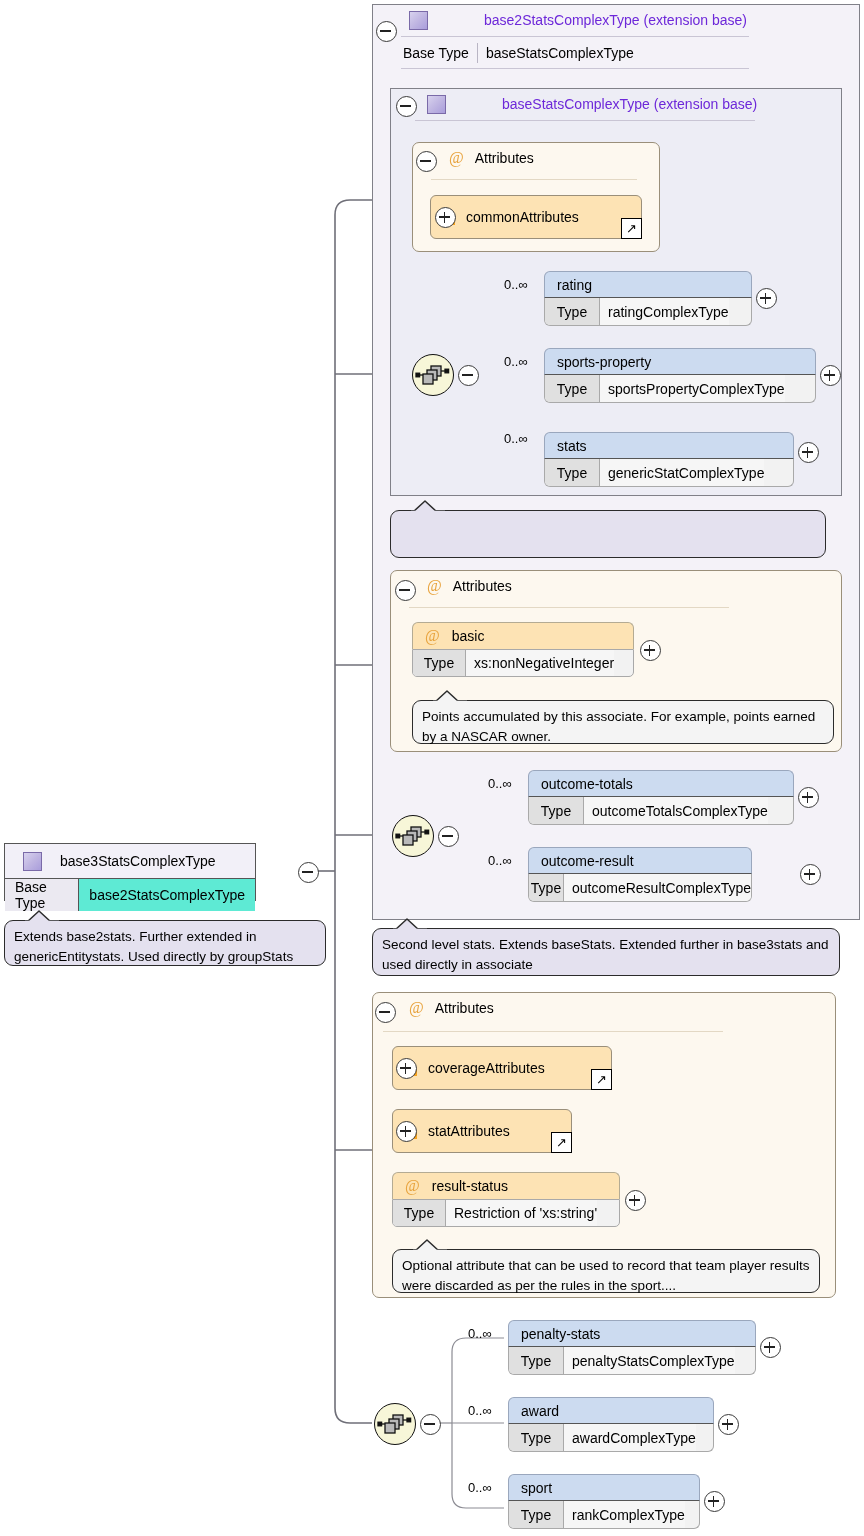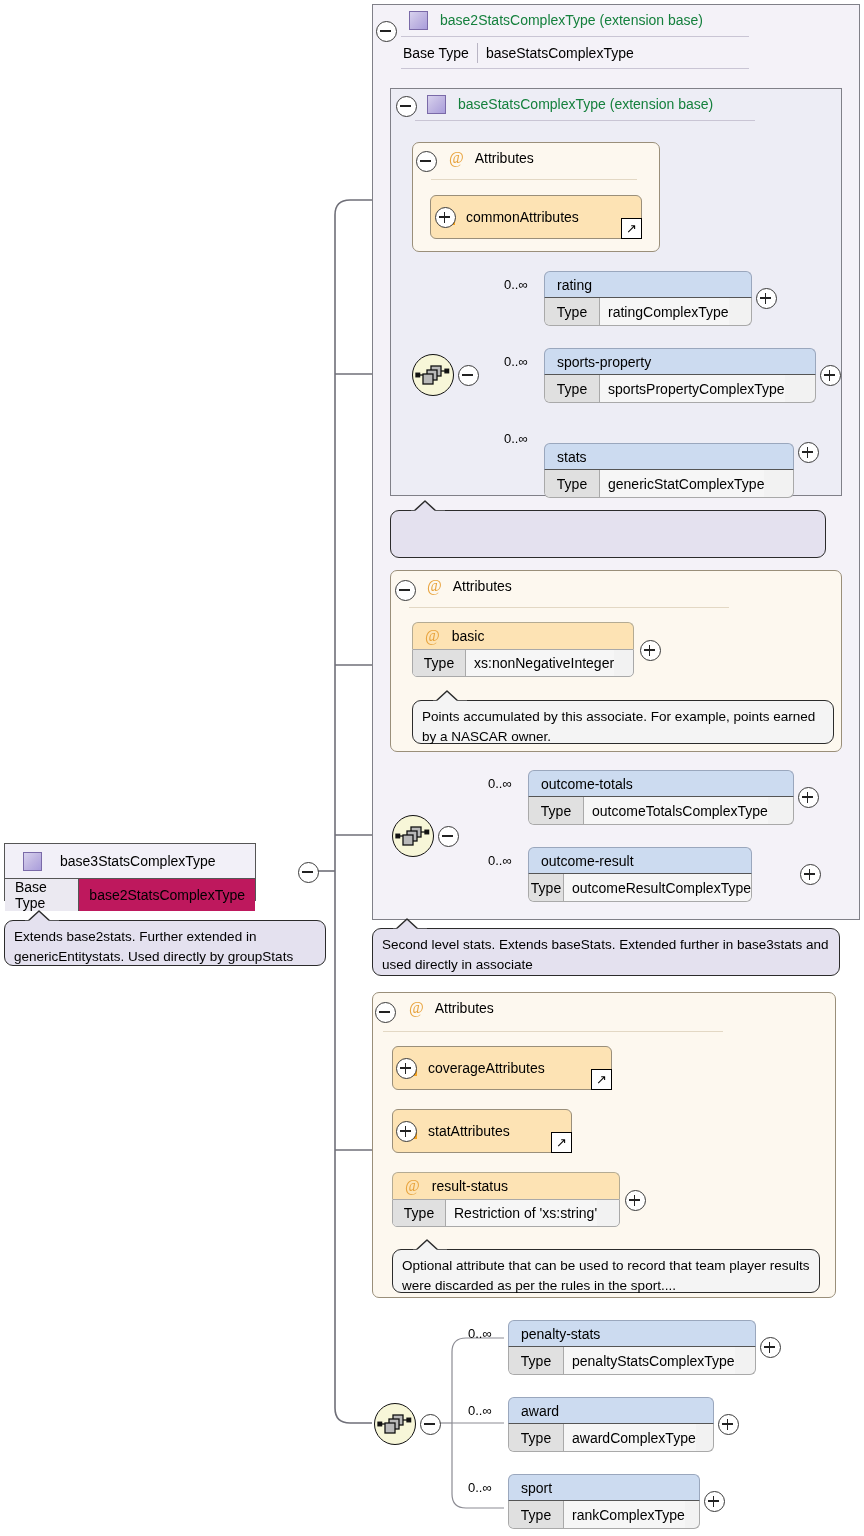--- a/index.html
+++ b/index.html
@@ -7,21 +7,21 @@
        font-family:"Liberation Sans","DejaVu Sans",sans-serif;font-size:13px;color:#000;}
   .canvas{position:absolute;left:0;top:0;width:864px;height:1536px;}
 
   
   .ctype{position:absolute;box-sizing:border-box;border:1.5px solid #808088;
          background:#f4f2f8;}
   .ctype.inner{background:#ededf5;}
   .ctype-hdr{position:relative;height:30px;display:flex;align-items:center;padding-left:36px;}
   .ctype-hdr .sq{width:17px;height:17px;border:1px solid #7a6aa8;
         background:linear-gradient(135deg,#d8d2ee 0%,#c0b6e2 50%,#a99ddb 100%);margin-right:12px;}
-  .ctype-title{font-size:14px;color:#15803d;white-space:nowrap;}
+  .ctype-title{font-size:14px;color:#6d28d9;white-space:nowrap;margin-left:44px;}
   .ctype-rule{position:absolute;height:1px;background:#c9c5d4;}
 
   
   .basetype{position:absolute;display:flex;font-size:14px;}
   .basetype .k{padding:2px 8px 2px 2px;border-right:1px solid #b9b5c4;}
   .basetype .v{padding:2px 8px;}
 
   
   .attrbox{position:absolute;box-sizing:border-box;border:1.5px solid #9a8f7a;
         border-radius:7px;background:#fdf8ef;}
@@ -70,21 +70,21 @@
 
   
   .typebox{position:absolute;box-sizing:border-box;border:1.5px solid #555;background:#f2f0f8;}
   .typebox .hd{height:34px;display:flex;align-items:center;padding-left:18px;
        border-bottom:1.5px solid #555;font-size:14px;}
   .typebox .hd .sq{width:17px;height:17px;border:1px solid #7a6aa8;
        background:linear-gradient(135deg,#d8d2ee 0%,#c0b6e2 50%,#a99ddb 100%);margin-right:18px;}
   .typebox .bt{height:32px;display:flex;font-size:14px;}
   .typebox .bt .k{display:flex;align-items:center;padding:0 10px;background:#ebe9f1;
        border-right:1.5px solid #555;}
-  .typebox .bt .v{display:flex;align-items:center;padding:0 10px;background:#be185d;}
+  .typebox .bt .v{display:flex;align-items:center;padding:0 10px;background:#5eead4;}
 
   
   .doc{position:absolute;box-sizing:border-box;border:1.5px solid #2b2b2b;border-radius:9px;
        background:#e4e1ef;padding:6px 9px;font-size:13.5px;line-height:1.45;color:#000;}
   .doc.plain{background:#f4f4f4;}
   .doc .tailsvg{position:absolute;top:-11px;left:20px;}
 
   
   .tog{position:absolute;width:19px;height:19px;border-radius:50%;border:1.3px solid #3a3a3a;
        background:#fff;}
@@ -220,21 +220,21 @@
   <div class="elnode" style="left:544px;top:348px;width:272px;">
     <div class="nm">sports-property</div>
     <div class="rowt">
       <span class="k" style="width:55px;">Type</span>
       <span class="v">sportsPropertyComplexType</span>
     </div>
   </div>
   <div class="tog plus" style="left:820px;top:365px;"></div>
 
   <div class="occ" style="left:504px;top:431px;">0..∞</div>
-  <div class="elnode" style="left:544px;top:443px;width:250px;">
+  <div class="elnode" style="left:544px;top:432px;width:250px;">
     <div class="nm">stats</div>
     <div class="rowt">
       <span class="k" style="width:55px;">Type</span>
       <span class="v">genericStatComplexType</span>
     </div>
   </div>
   <div class="tog plus" style="left:798px;top:442px;"></div>
 
   <div class="doc" style="left:390px;top:510px;width:436px;height:48px;">
     <svg class="tailsvg" width="36" height="13" viewBox="0 0 36 13">

